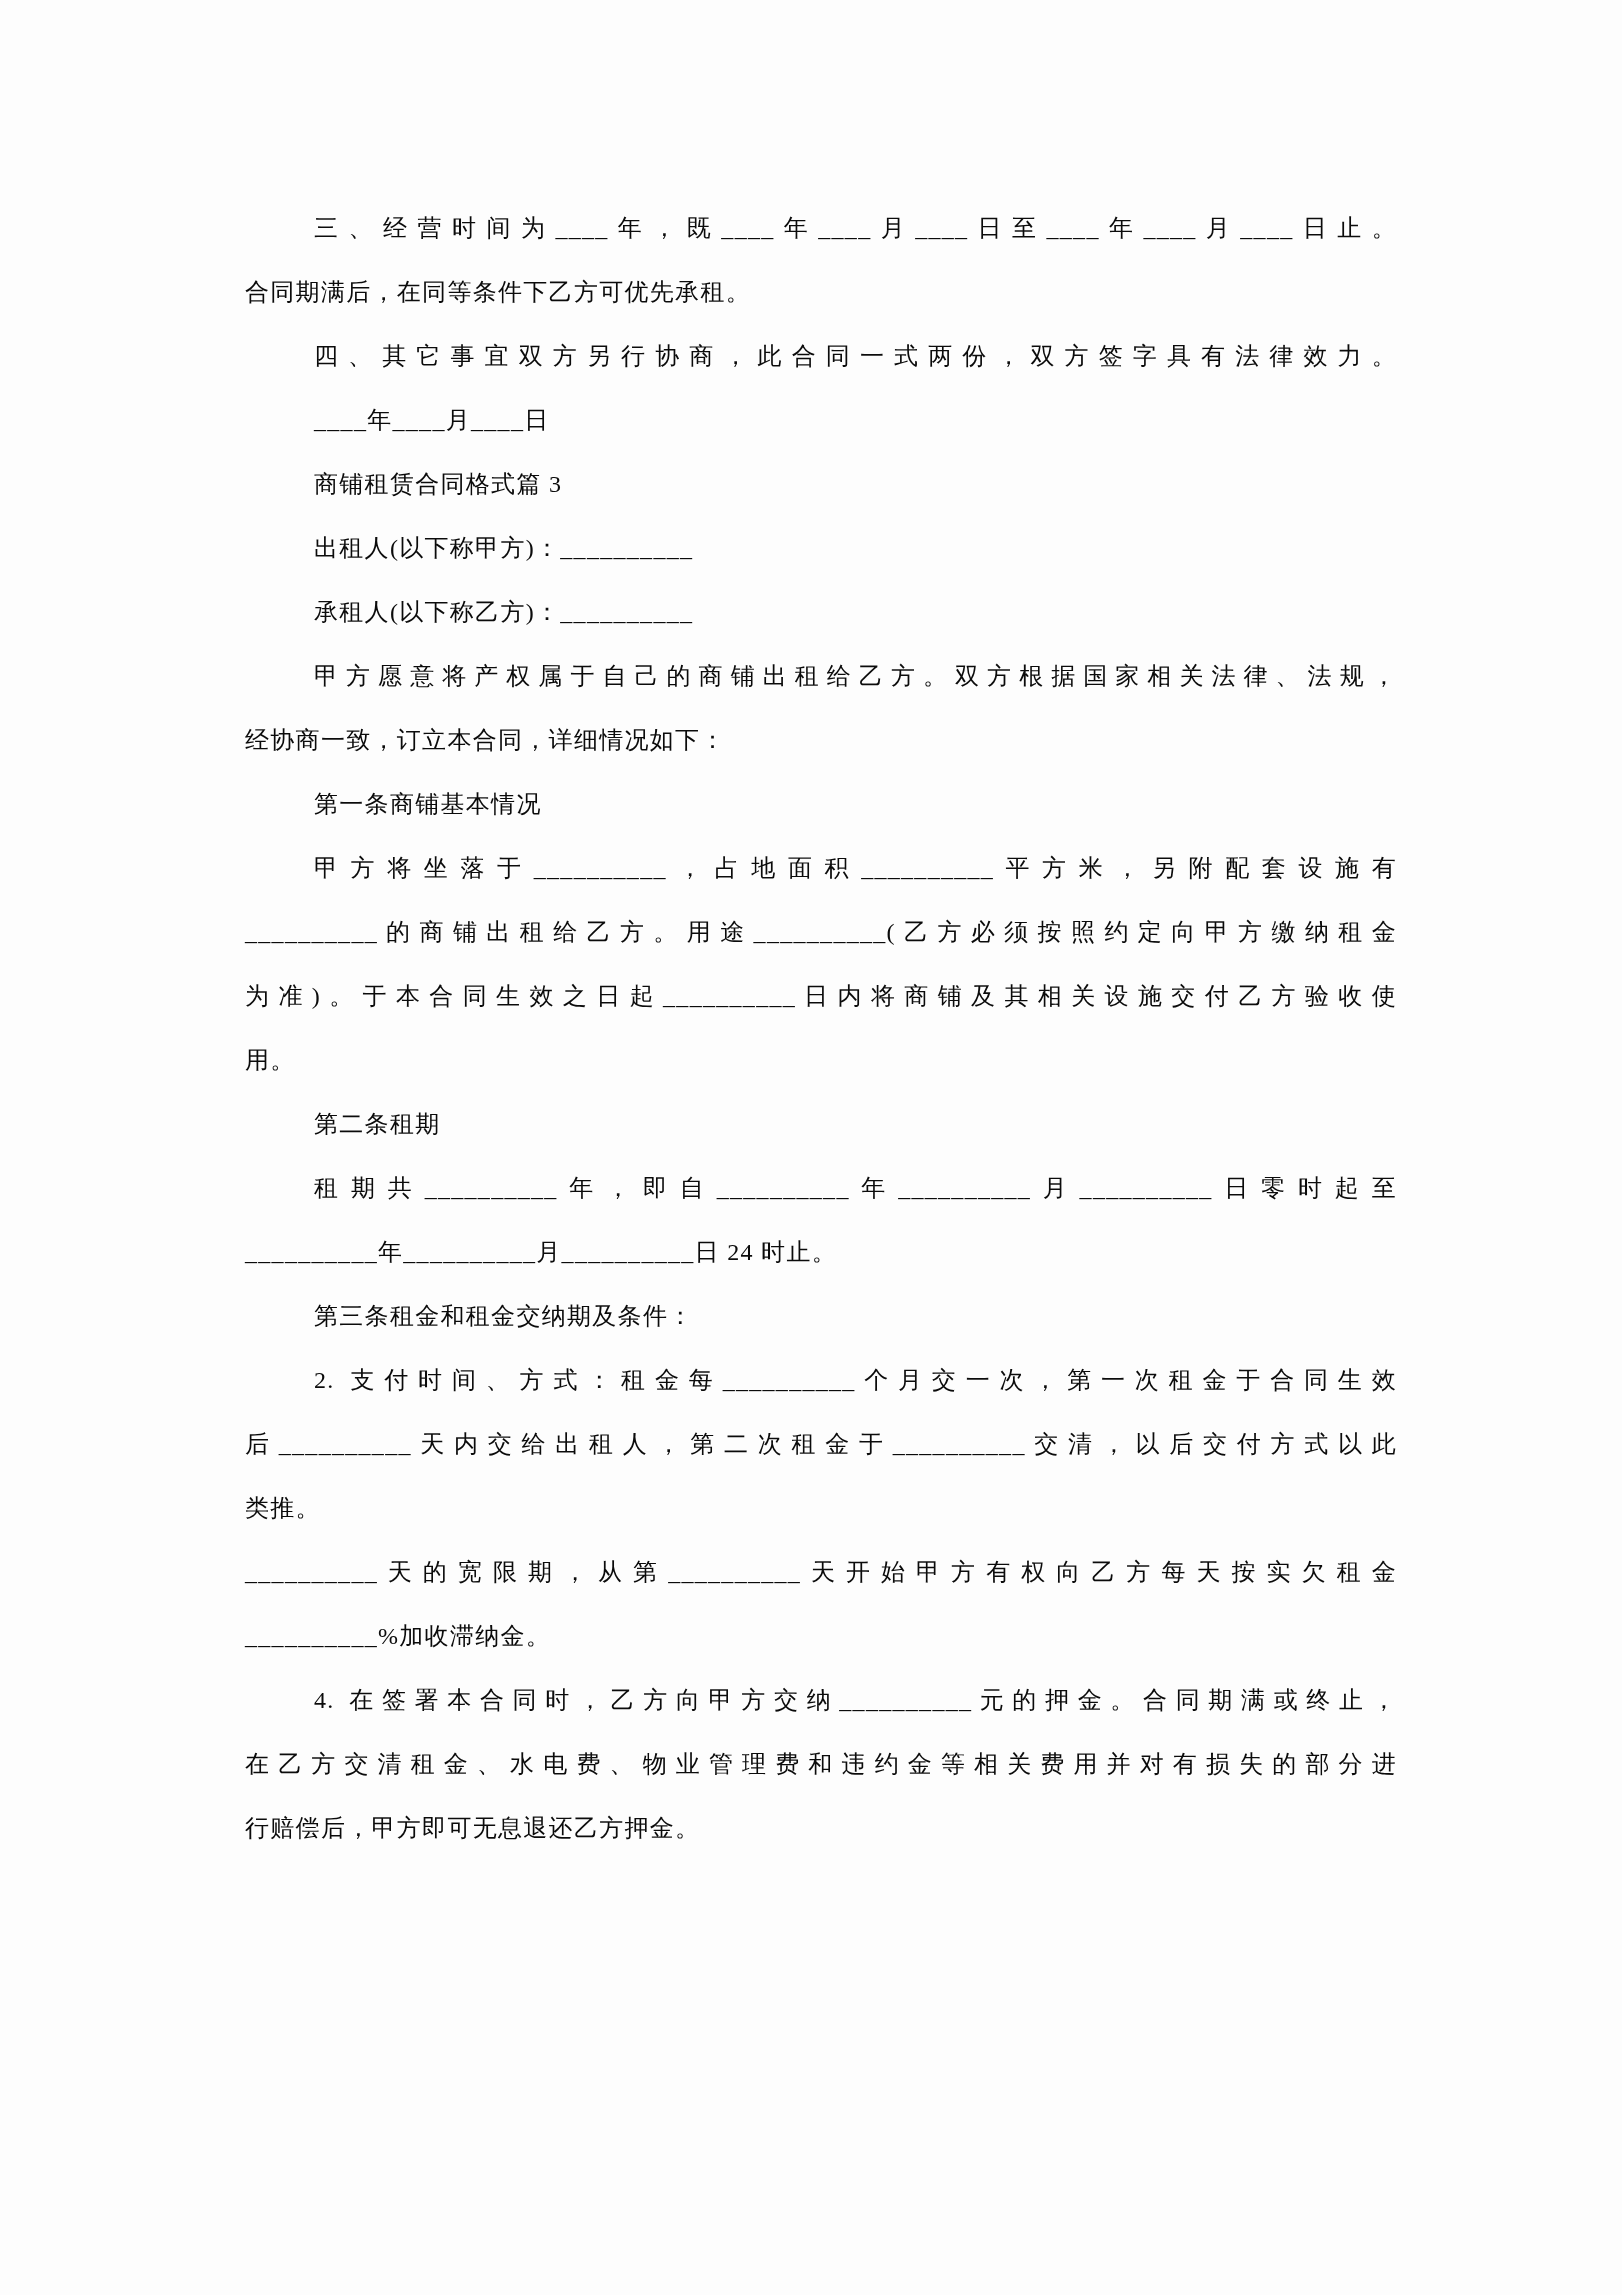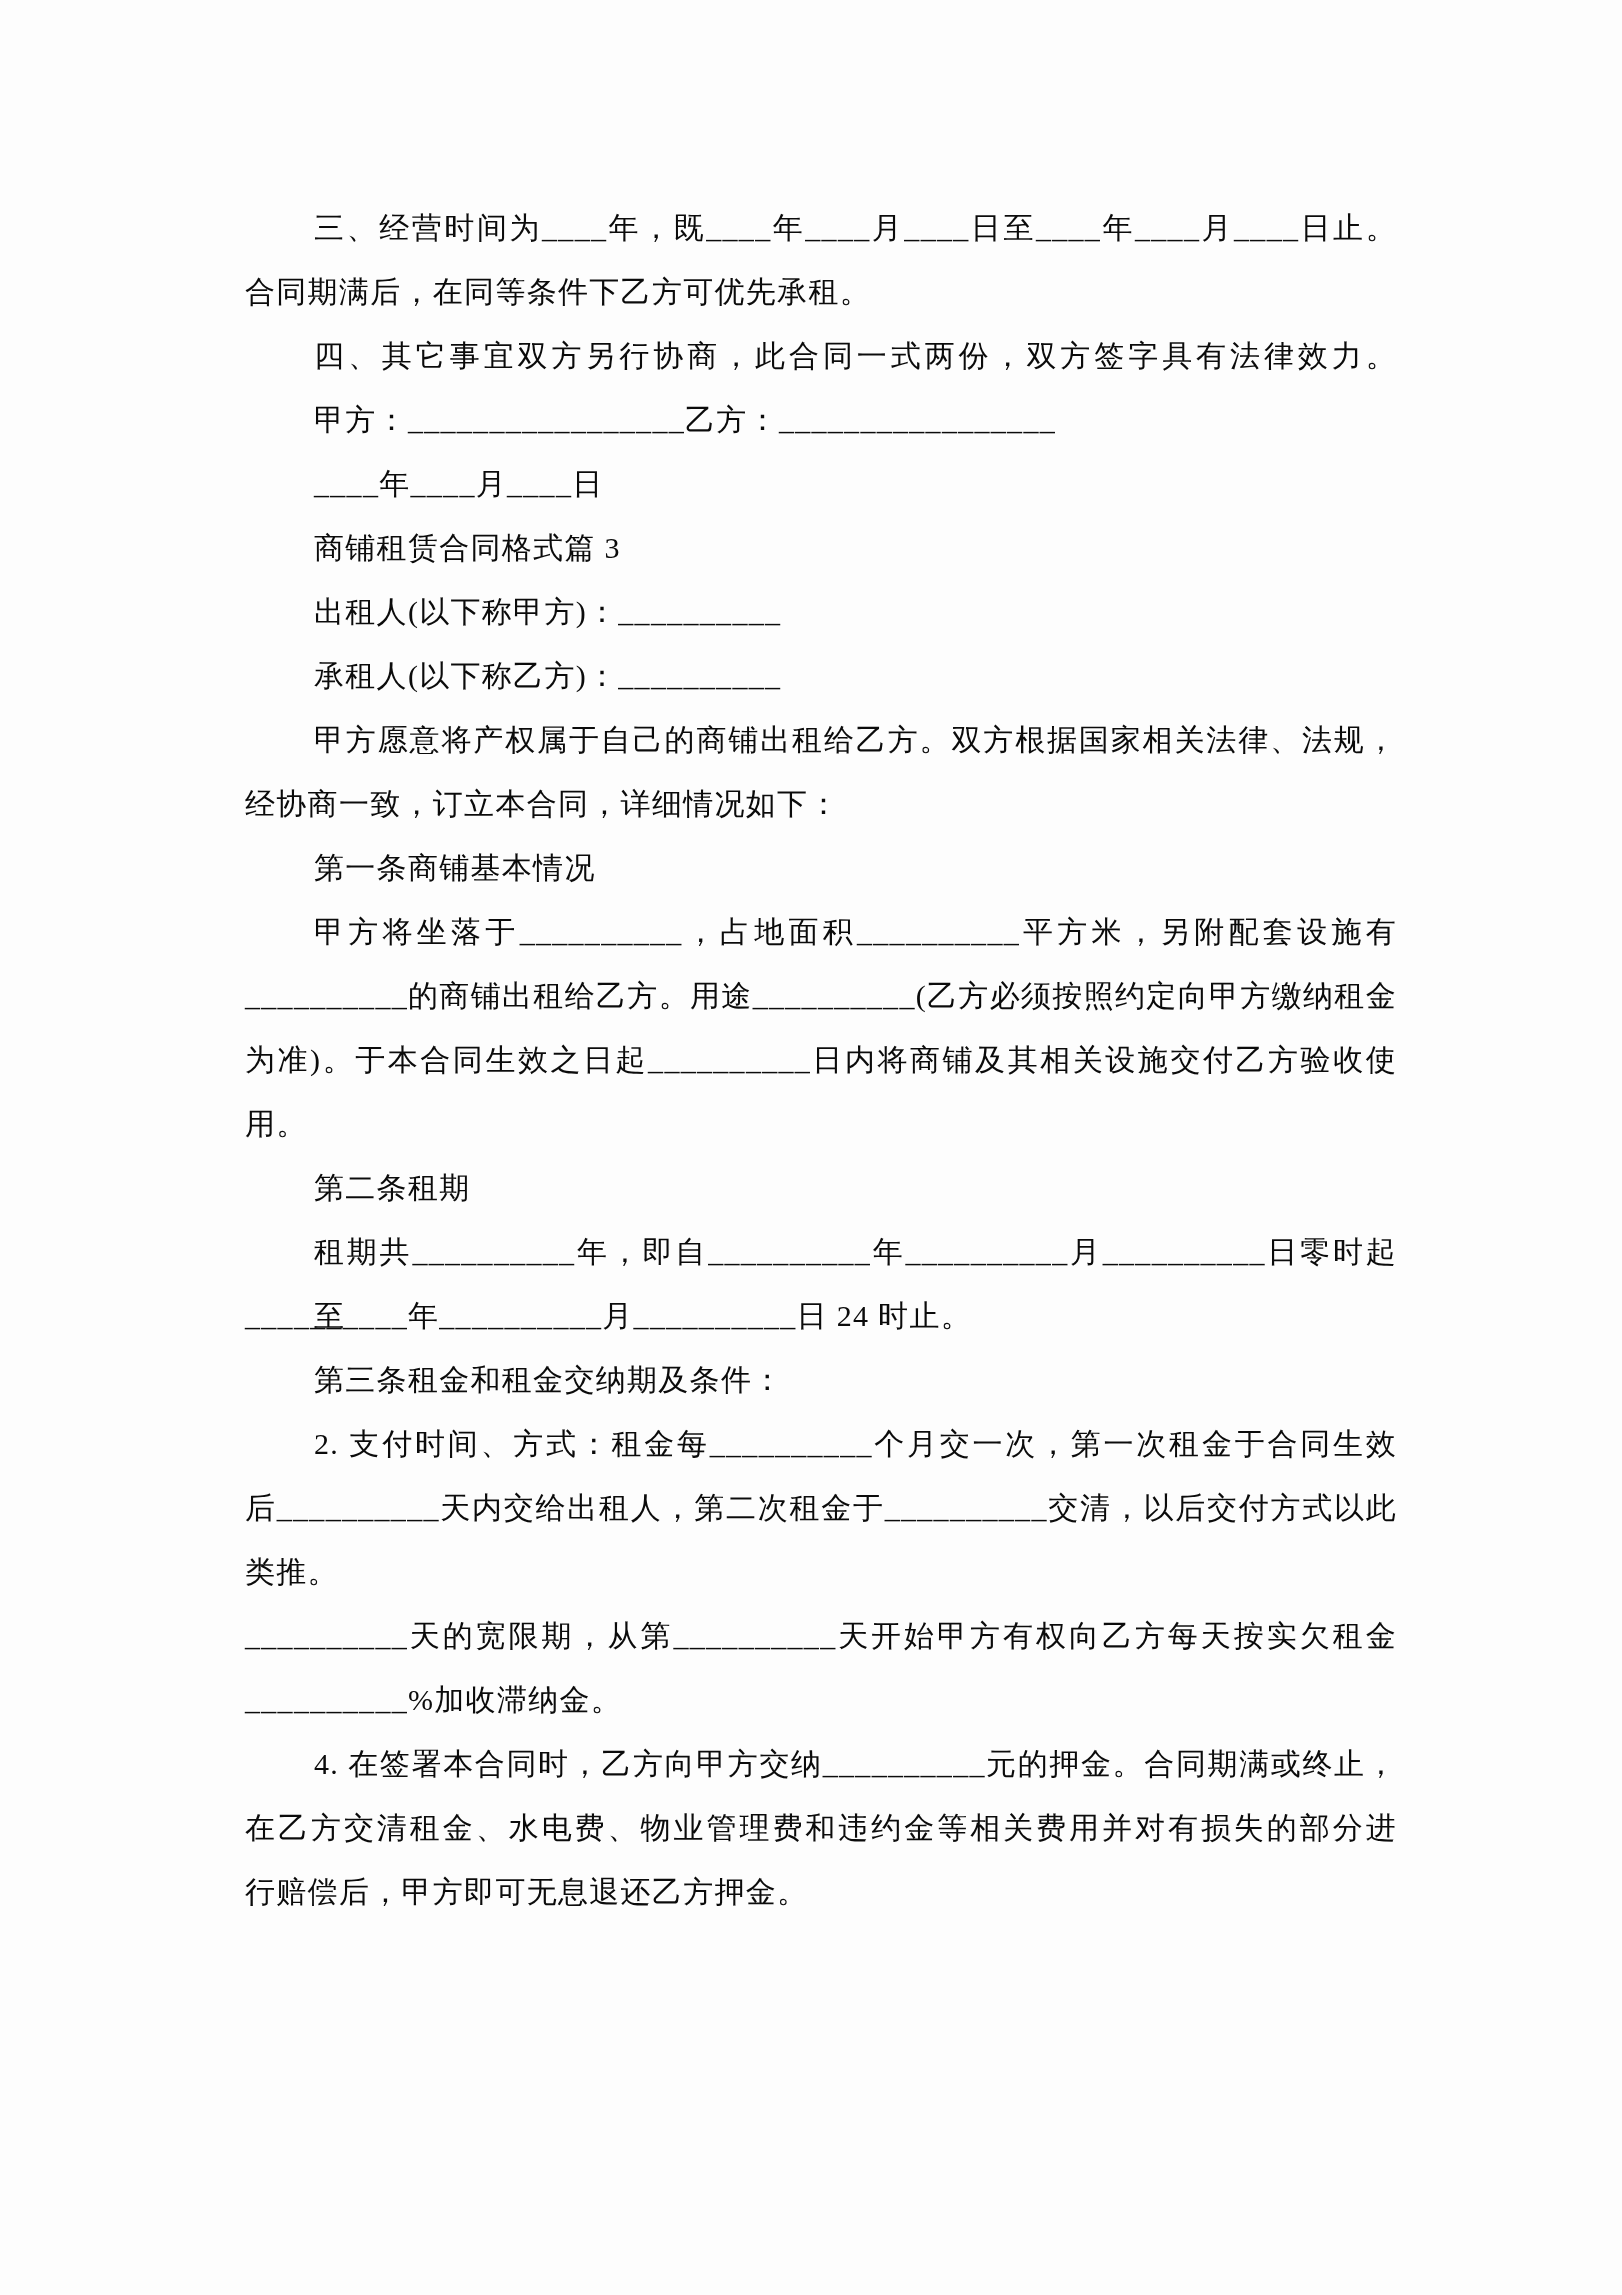--- a/index.html
+++ b/index.html
@@ -14,42 +14,41 @@
       height: 2295px;
       background: #fdfdfd;
       color: #0b0b0b;
       font-family: "Liberation Serif", "DejaVu Serif", serif;
       padding: 196px 226px 0 245px;
       overflow: hidden;
     }
     .line {
       height: 64px;
       line-height: 64px;
-      font-size: 30px;
+      font-size: 24px;
       letter-spacing: 1.3px;
       white-space: pre;
       text-align: left;
     }
     .line.indent {
       padding-left: 69px;
     }
     .line.justify {
       white-space: normal;
       text-align: justify;
       text-align-last: justify;
     }
   </style>
 </head>
 <body>
 
 <div class="doc-page">
   <div class="line indent justify">三、经营时间为____年，既____年____月____日至____年____月____日止。</div>
   <div class="line">合同期满后，在同等条件下乙方可优先承租。</div>
   <div class="line indent justify">四、其它事宜双方另行协商，此合同一式两份，双方签字具有法律效力。</div>
-  <div class="line indent">甲方：_________________乙方：_________________</div>
   <div class="line indent">____年____月____日</div>
   <div class="line indent">商铺租赁合同格式篇 3</div>
   <div class="line indent">出租人(以下称甲方)：__________</div>
   <div class="line indent">承租人(以下称乙方)：__________</div>
   <div class="line indent justify">甲方愿意将产权属于自己的商铺出租给乙方。双方根据国家相关法律、法规，</div>
   <div class="line">经协商一致，订立本合同，详细情况如下：</div>
   <div class="line indent">第一条商铺基本情况</div>
   <div class="line indent justify">甲方将坐落于__________，占地面积__________平方米，另附配套设施有</div>
   <div class="line justify">__________的商铺出租给乙方。用途__________(乙方必须按照约定向甲方缴纳租金</div>
   <div class="line justify">为准)。于本合同生效之日起__________日内将商铺及其相关设施交付乙方验收使</div>

